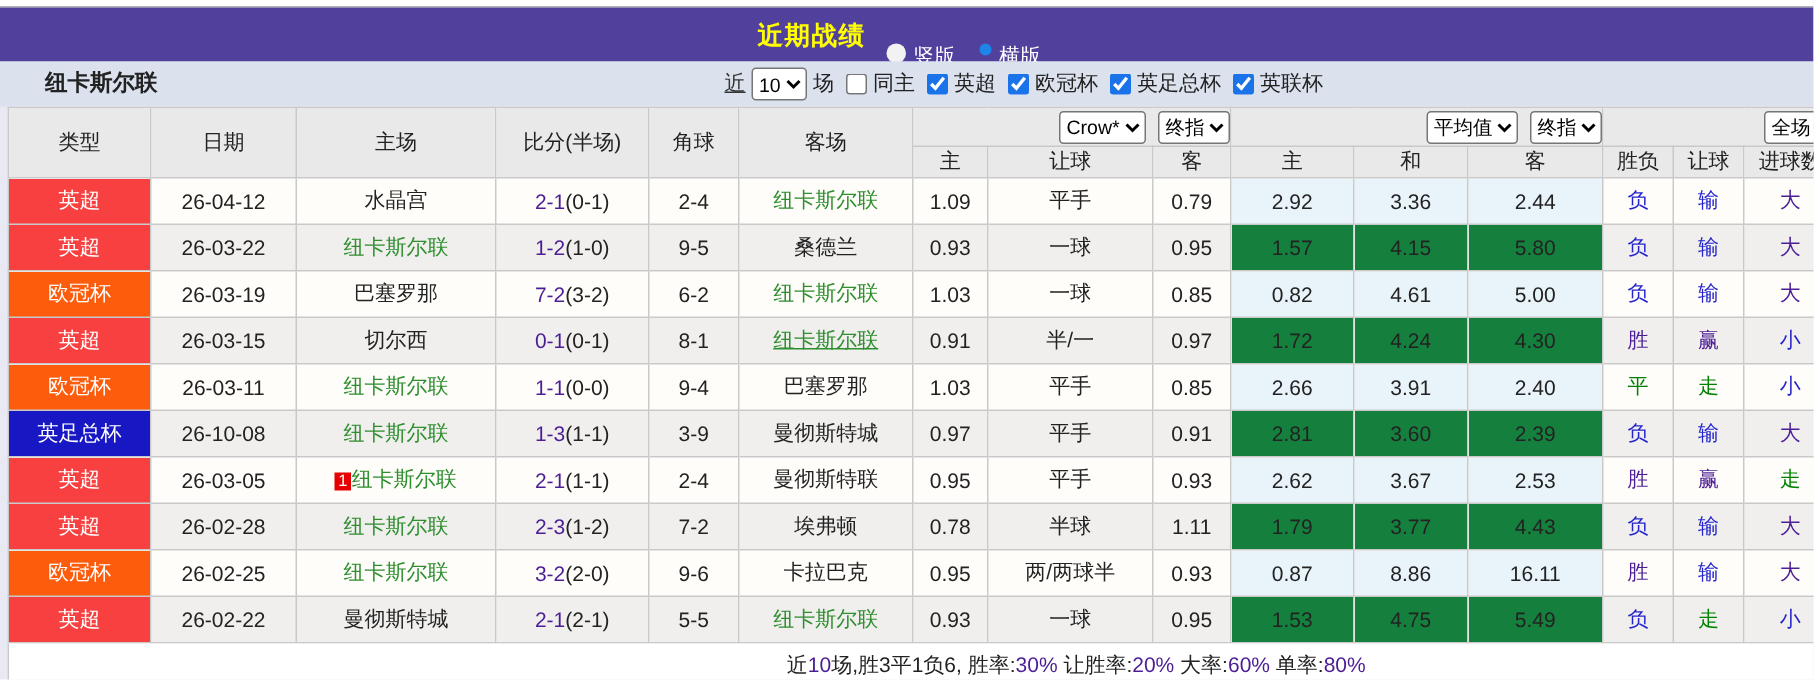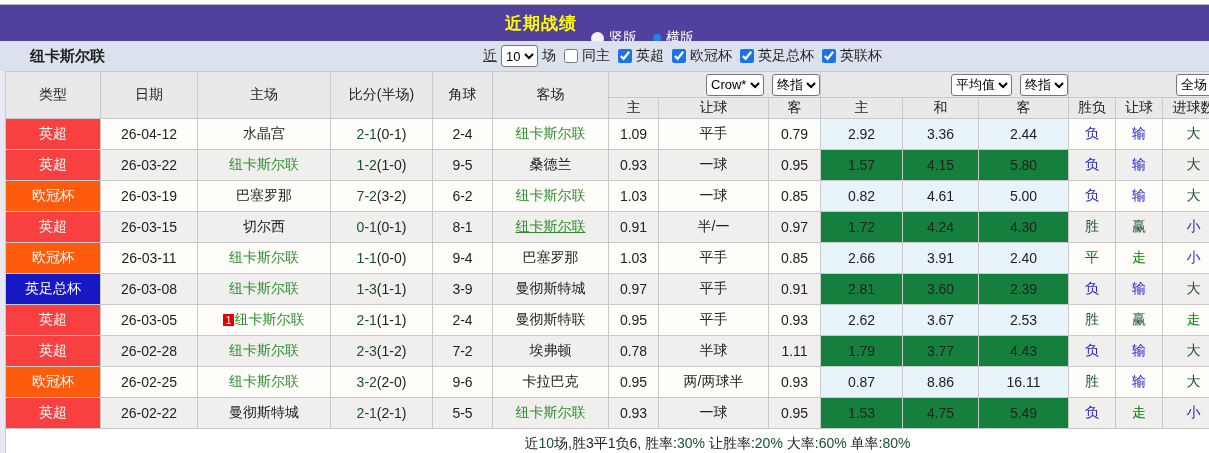--- a/index.html
+++ b/index.html
@@ -5,21 +5,21 @@
   html,body{margin:0;padding:0;}
   body{
     width:1209px;height:453px;overflow:hidden;background:#e9e9f3;
     font-family:"Liberation Sans","DejaVu Sans",sans-serif;color:#222;
   }
   .top-strip{height:4px;background:#ffffff;border-bottom:1px solid #b3b3b3;}
   
   .titlebar{height:36px;background:#52409d;display:flex;align-items:center;justify-content:center;gap:14px;}
   .title{color:#ffff00;font-weight:bold;font-size:17px;letter-spacing:1px;}
   .radio-group{display:flex;align-items:center;gap:6px;color:#ffffff;font-size:14px;}
-  .radio-group label{margin-right:10px;display:flex;align-items:center;gap:5px;cursor:pointer;margin-top:30px;}
+  .radio-group label{margin-right:10px;display:flex;align-items:flex-start;gap:5px;cursor:pointer;margin-top:30px;}
   input[type=radio]{appearance:none;-webkit-appearance:none;width:13px;height:13px;border-radius:50%;
     background:#f2f2f2;border:none;margin:0;}
   input[type=radio]:checked{background:#ffffff;border:4px solid #1e86e8;width:6px;height:6px;}
   
   .filterbar{height:30px;background:#dbe2ee;position:relative;font-size:14px;}
   .team-name{position:absolute;left:30px;top:0;line-height:30px;font-weight:bold;font-size:15px;}
   .filters{position:absolute;left:483px;top:0;height:30px;display:flex;align-items:center;gap:4px;}
   .near-link{text-decoration:underline;color:#333;cursor:pointer;}
   select{font-size:13px;height:22px;background:#fff;border:1px solid #767676;border-radius:3px;}
   input[type=checkbox]{width:14px;height:14px;accent-color:#1a73e8;margin:0 1px 0 4px;vertical-align:-2px;}
@@ -31,21 +31,21 @@
   thead tr.hrow1 th{height:25px;}
   thead tr.hrow2 th{height:20px;}
   tbody td{height:30px;}
   tr.odd td{background:#fffdf9;}
   tr.even td{background:#f0efee;}
   tr.odd td.avgcol{background:#e8f3fa;}
   tr.even td.avgcol{background:#15803d;}
   td.c-league{color:#fff;}
   .green-team{color:#2f8f2f;}
   .u{text-decoration:underline;}
-  .c-red{color:#14532d;}
+  .c-red{color:#4c1d95;}
   .c-blue{color:#2424cc;}
   .c-green{color:#008000;}
   .rank-badge{background:#e60000;color:#fff;font-size:11px;padding:0 2px;margin-right:1px;}
   .hsel{display:flex;align-items:center;justify-content:flex-end;gap:8px;}
   
   .summary{margin-left:5px;width:1423px;height:29px;background:#fff;border:1px solid #c9c9c9;border-top:none;
     text-align:center;line-height:29px;font-size:14px;color:#222;}
 </style>
 </head>
 <body>
@@ -234,21 +234,21 @@
     <td>0.85</td>
     <td class="avgcol">2.66</td>
     <td class="avgcol">3.91</td>
     <td class="avgcol">2.40</td>
     <td class="c-green">平</td>
     <td class="c-green">走</td>
     <td class="c-blue">小</td>
   </tr>
       <tr class="even">
     <td class="c-league" style="background: rgb(23, 23, 195);">英足总杯</td>
-    <td>26-03-08</td>
+    <td>26-10-08</td>
     <td><span class="green-team">纽卡斯尔联</span></td>
     <td><span class="c-red">1-3</span><span>(1-1)</span></td>
     <td>3-9</td>
     <td><span>曼彻斯特城</span></td>
     <td>0.97</td>
     <td>平手</td>
     <td>0.91</td>
     <td class="avgcol">2.81</td>
     <td class="avgcol">3.60</td>
     <td class="avgcol">2.39</td>

